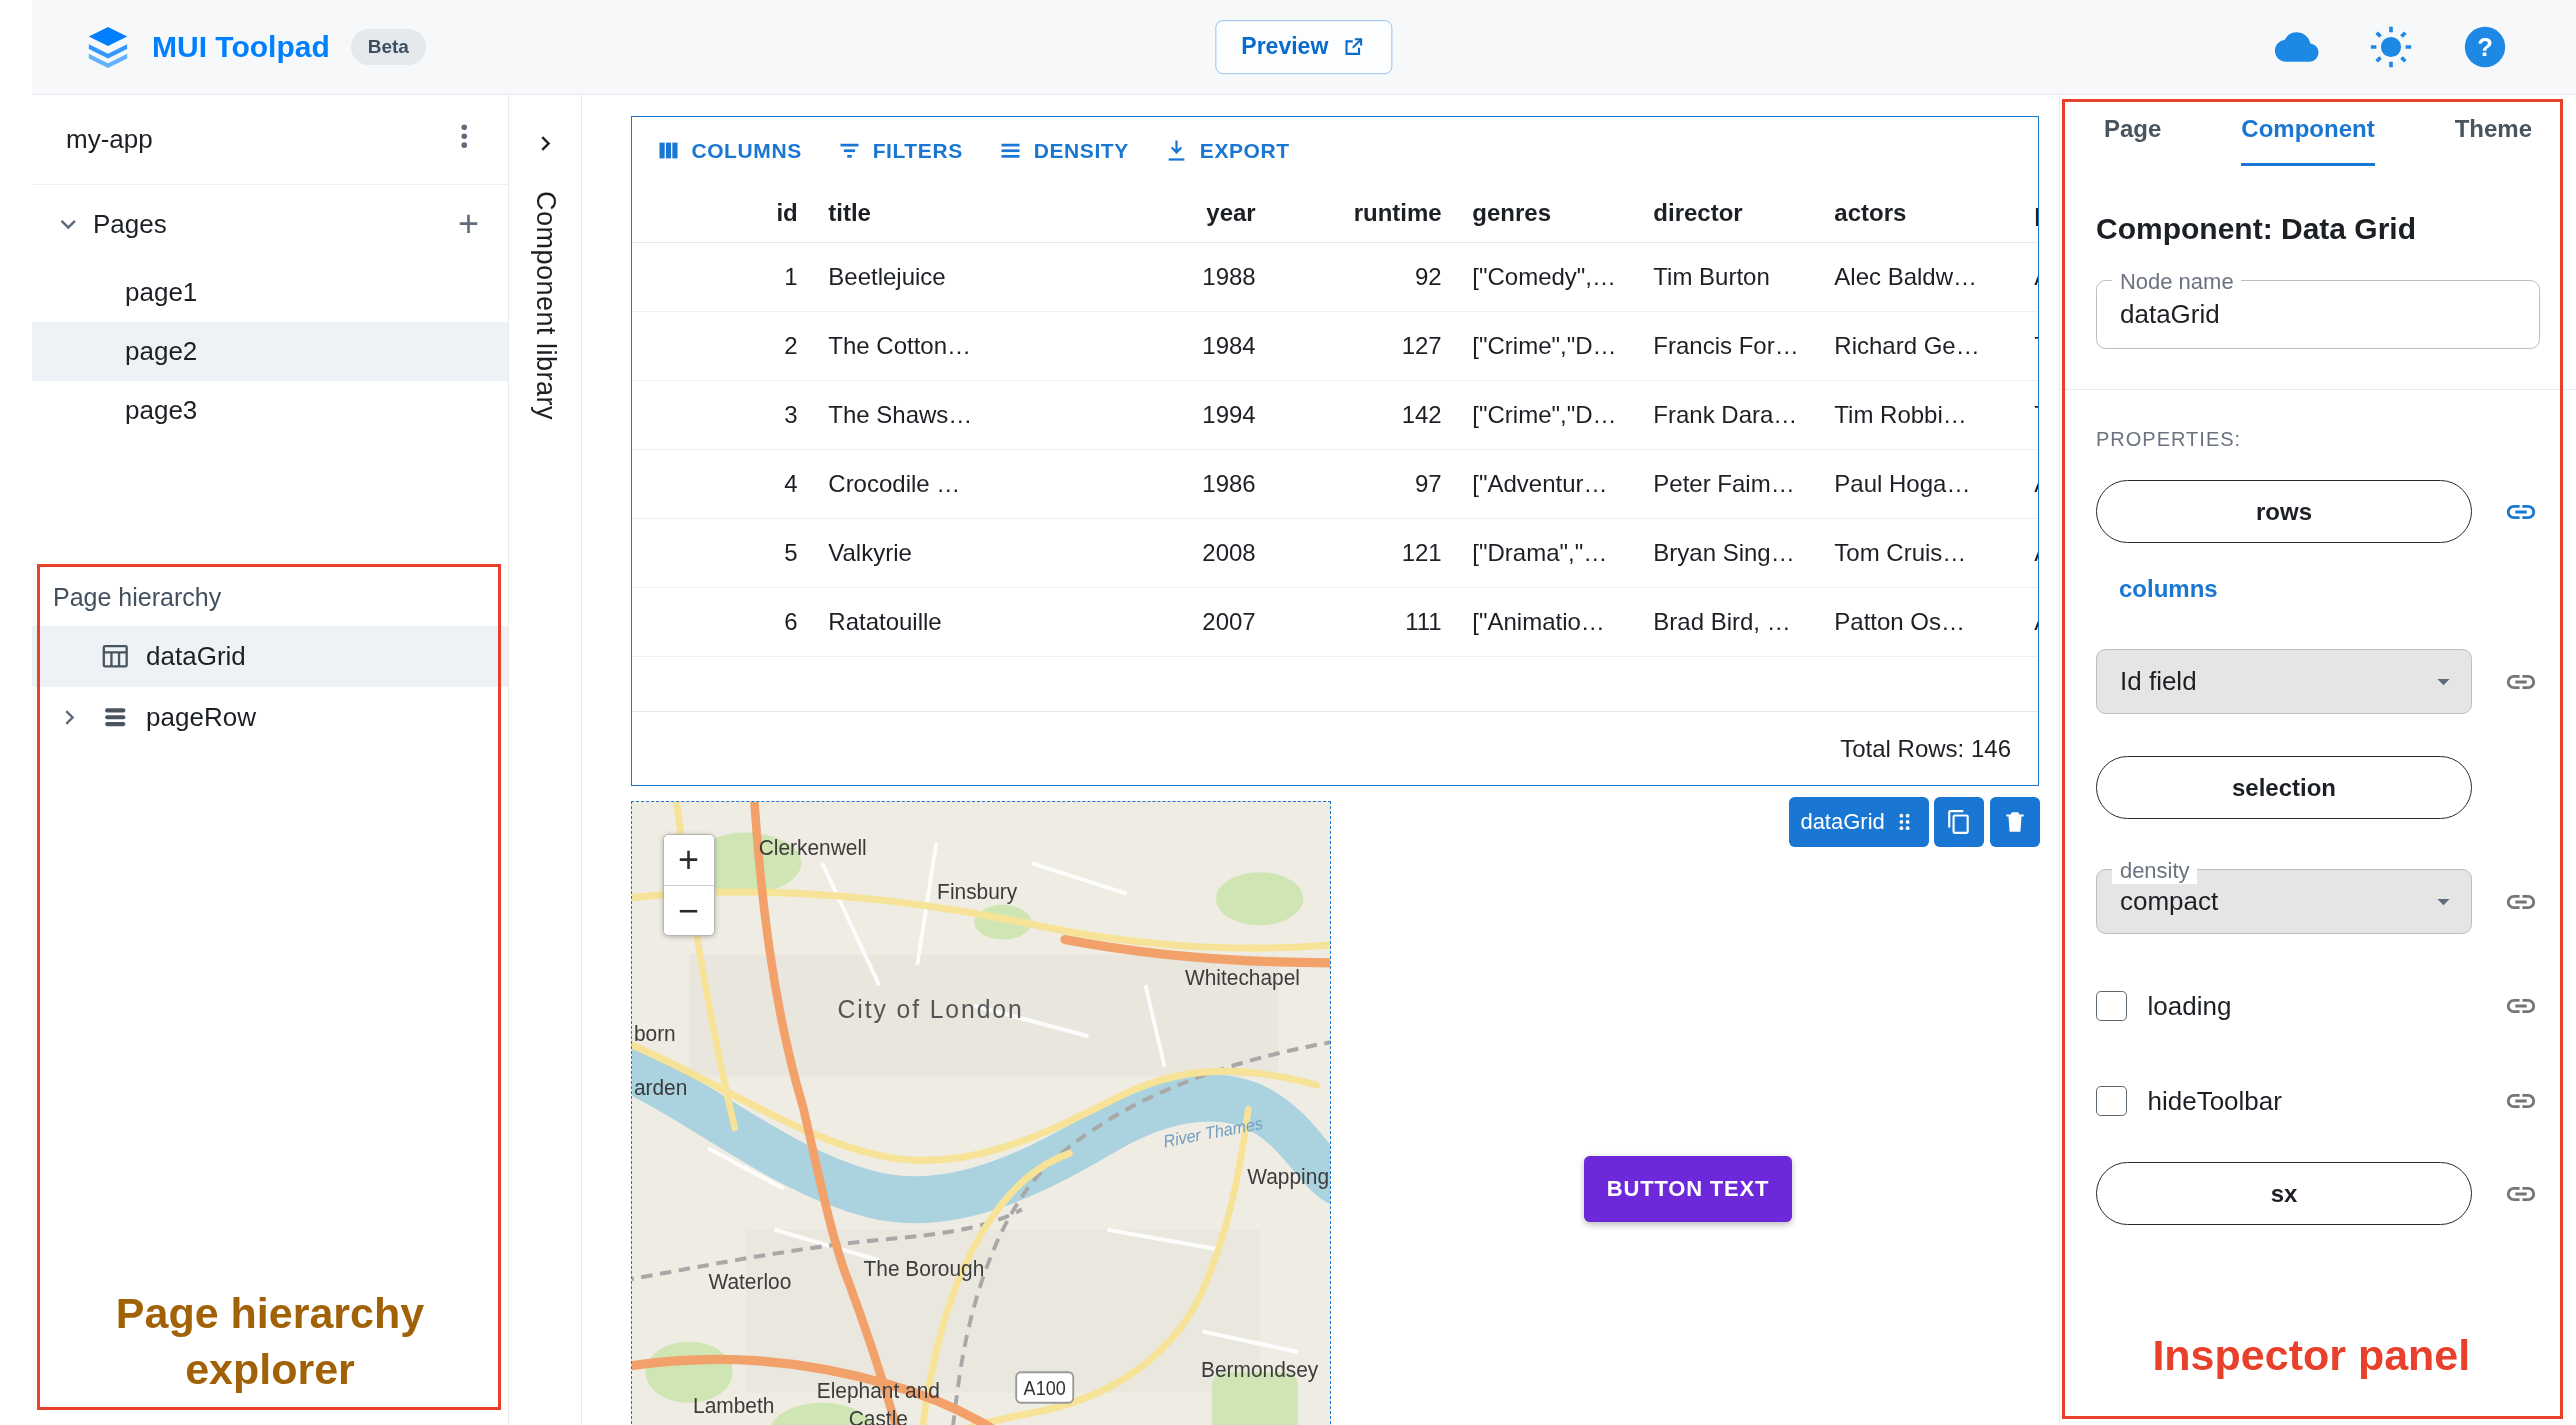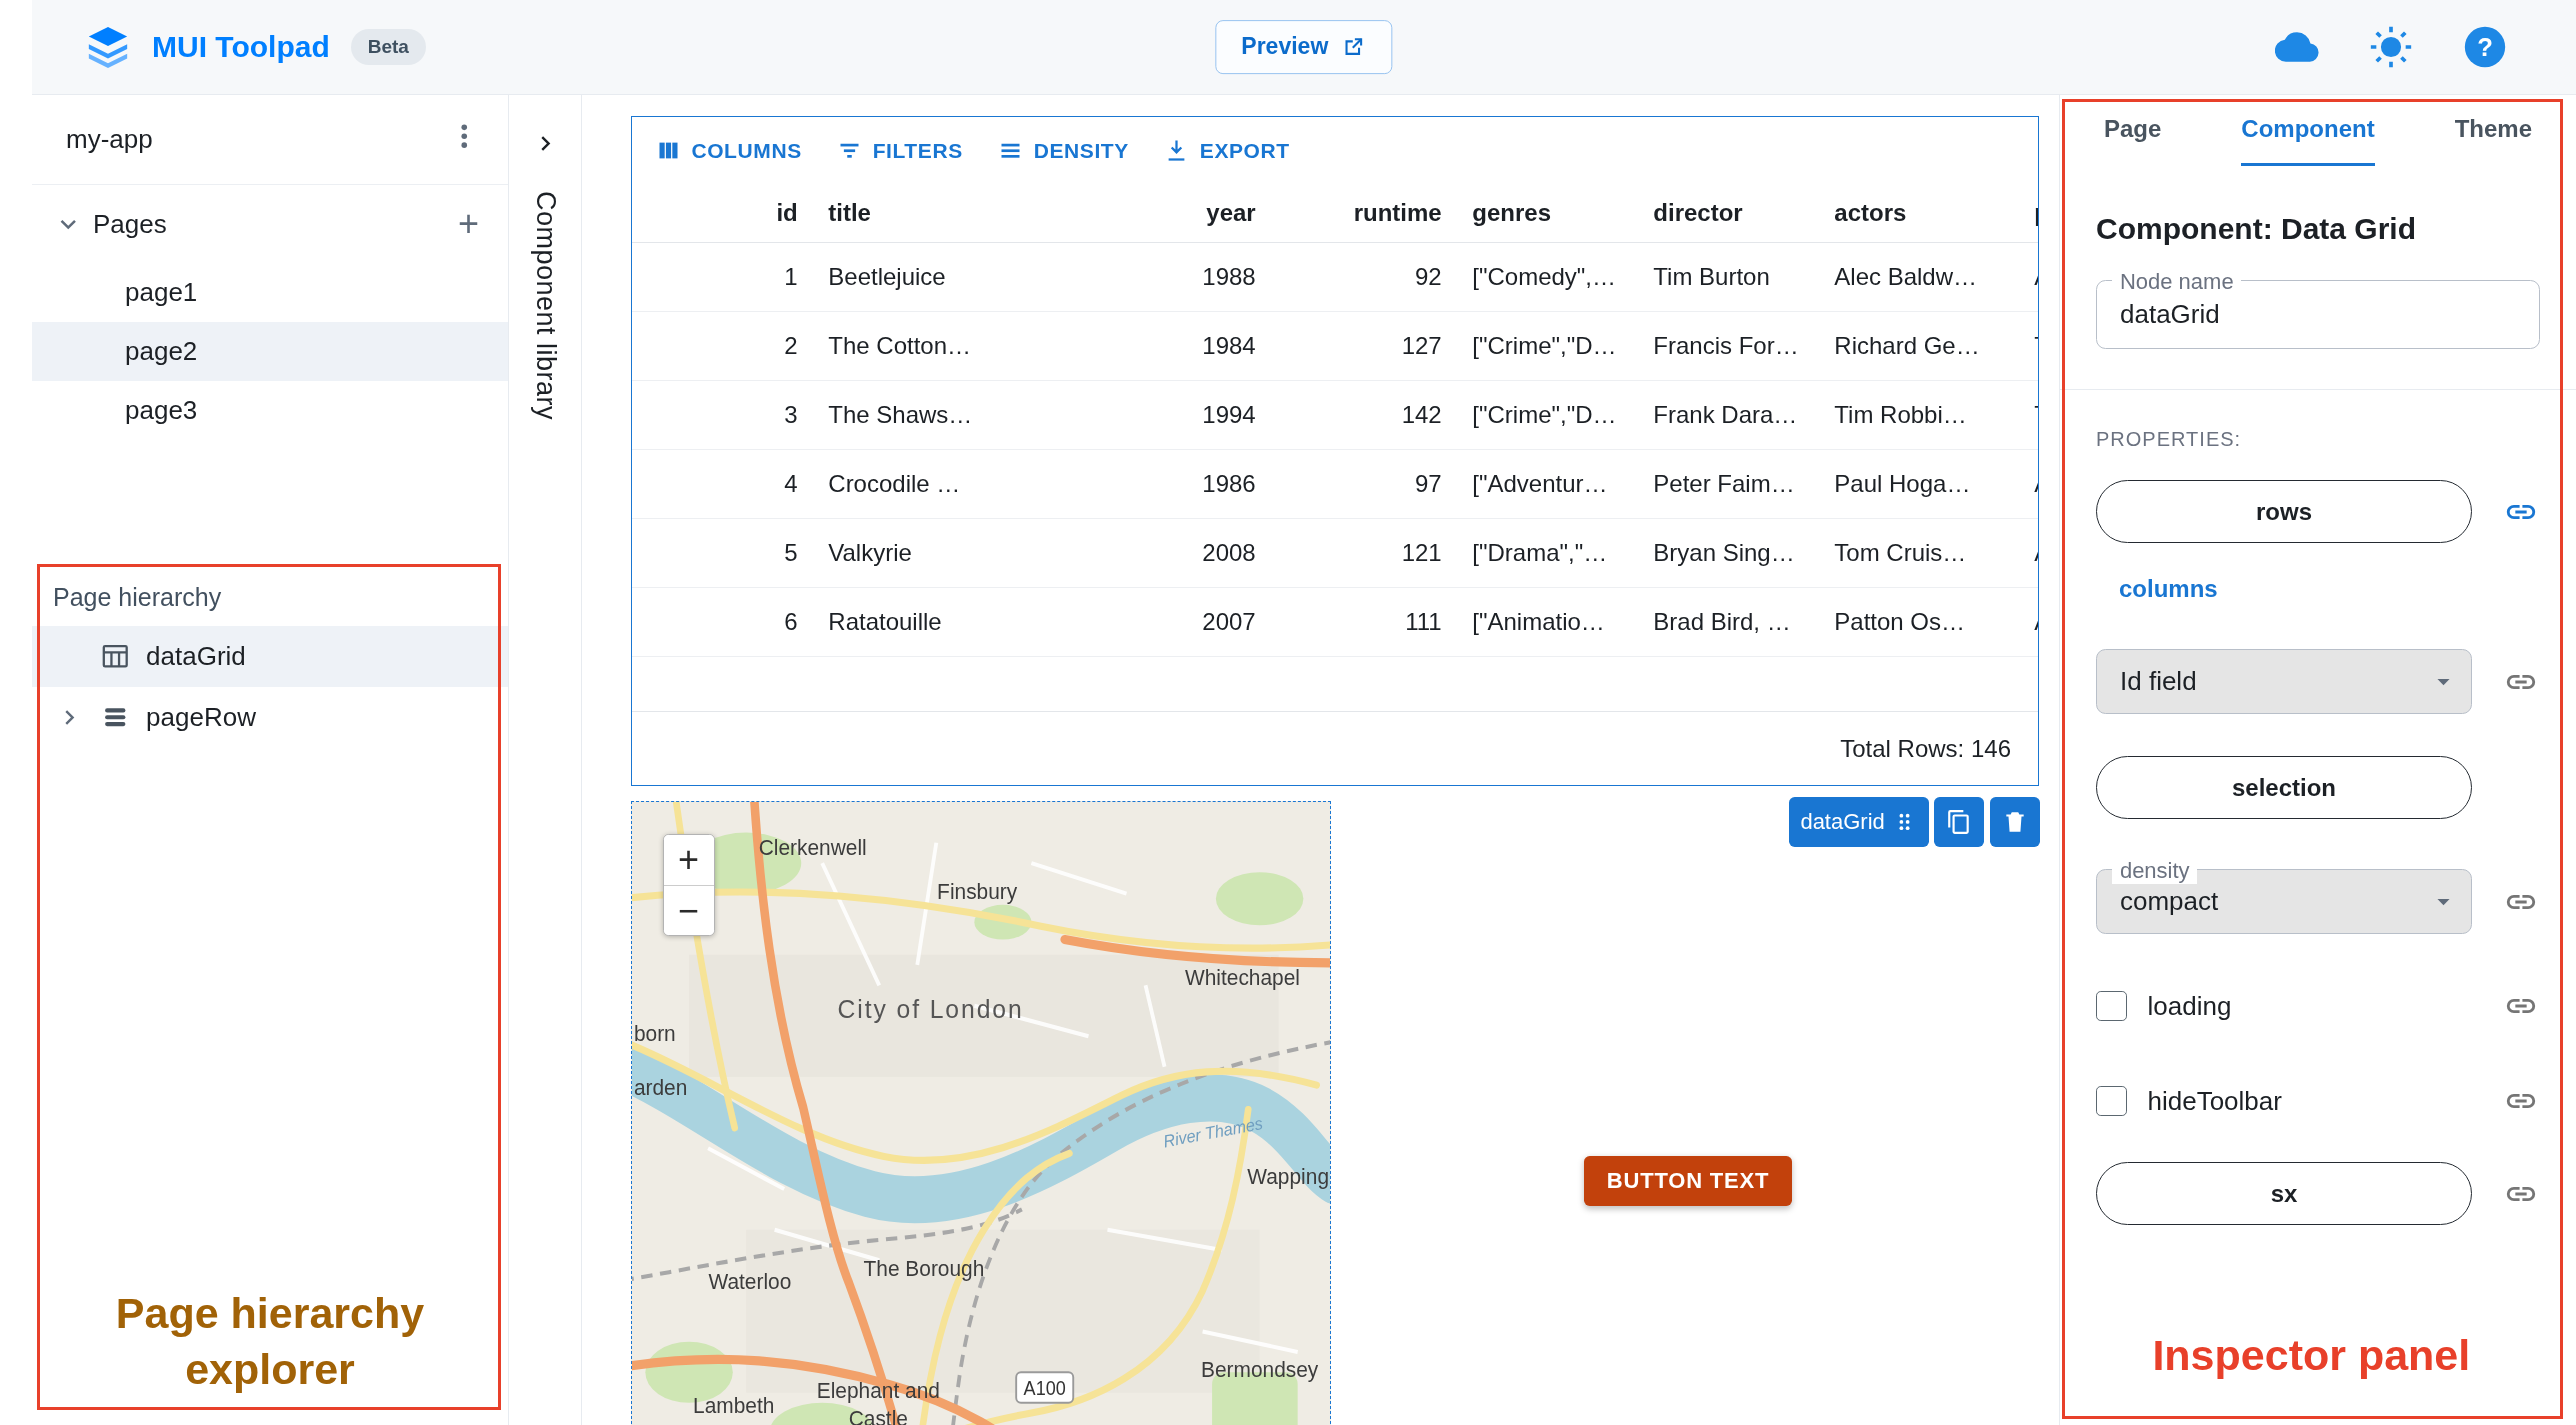--- a/index.html
+++ b/index.html
@@ -95,22 +95,22 @@
 
   .map-comp { position: absolute; left: 49px; top: 706px; width: 700px; height: 668px;
     border: 1.9px dashed #1976d2; overflow: hidden; background: #efece4; }
   .map-svg { position: absolute; inset: 0; width: 100%; height: 100%; }
   .zoom-ctl { position: absolute; left: 30.5px; top: 32px; width: 52px; border: 1.9px solid #b3b3b3;
     border-radius: 5.7px; overflow: hidden; background: #fff; box-shadow: 0 1px 4.8px rgba(0,0,0,0.25); }
   .zoom-btn { height: 50px; display: flex; align-items: center; justify-content: center;
     font-size: 36px; color: #2b2b2b; background: #fff; border: 0; width: 100%; }
   .zoom-btn + .zoom-btn { border-top: 1px solid #ccc; }
 
-  .canvas-btn { position: absolute; left: 1002px; top: 1061px; width: 208px; height: 50px;
-    background: #c2410c; color: #fff; border: 0; border-radius: 5.7px; font-size: 22px; font-weight: 600;
+  .canvas-btn { position: absolute; left: 1002px; top: 1061px; width: 208px; height: 66px;
+    background: #6d28d9; color: #fff; border: 0; border-radius: 5.7px; font-size: 22px; font-weight: 600;
     letter-spacing: 0.8px; display: flex; align-items: center; justify-content: center;
     box-shadow: 0 2.9px 6.7px rgba(0,0,0,0.25); font-family: inherit; }
 
   
   .inspector { width: 517px; flex: 0 0 auto; border-left: 1px solid #e7ebf0; position: relative; background: #fff; }
   .insp-tabs { height: 71px; display: flex; align-items: stretch; justify-content: space-between; padding: 0 44px; }
   .insp-tab { display: flex; align-items: center; font-size: 24px; font-weight: 600; color: #49545f;
     border-bottom: 3.8px solid transparent; }
   .insp-tab.active { color: #1976d2; border-bottom-color: #1976d2; }
   .insp-body { padding: 0 36px; }

